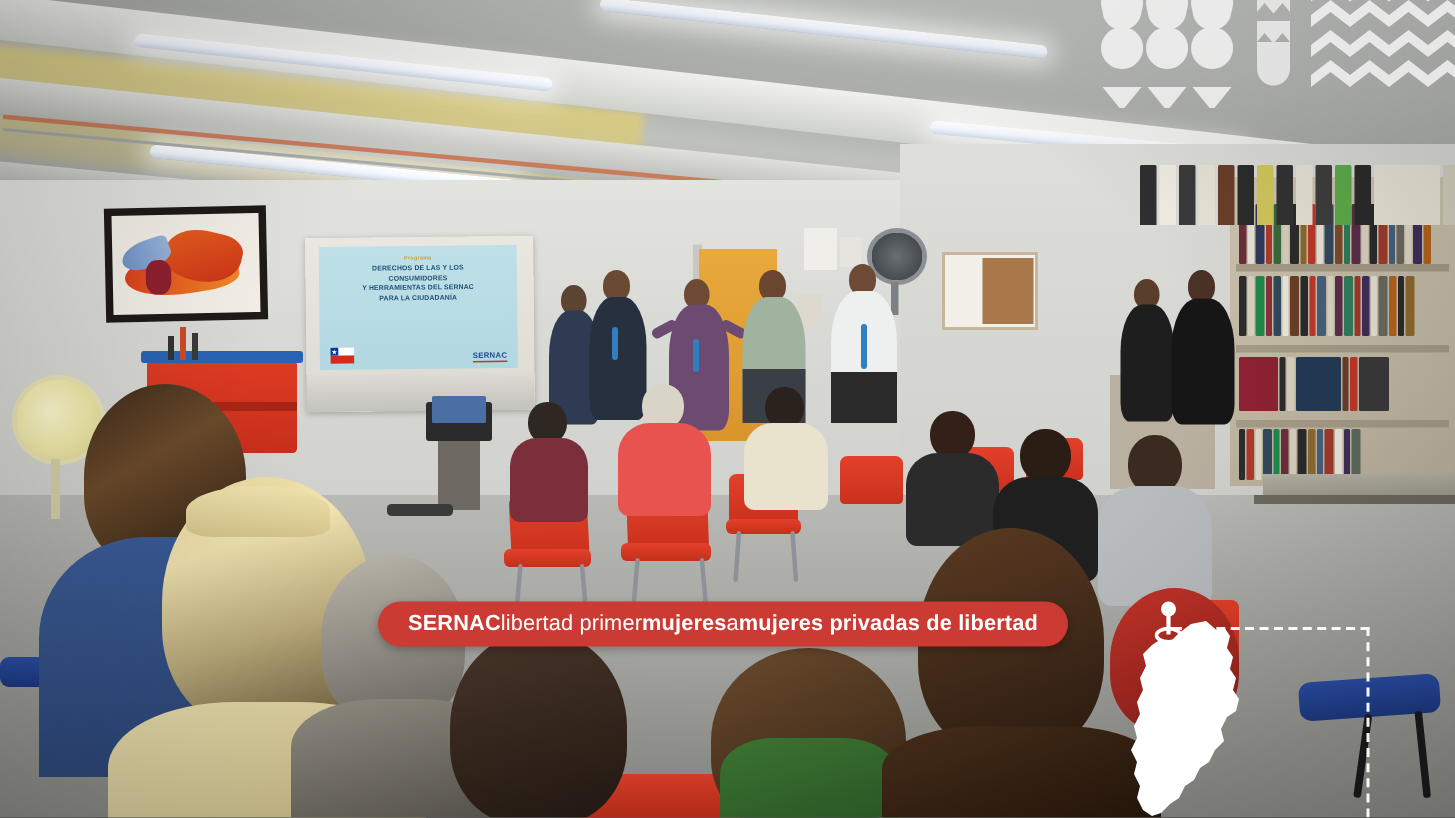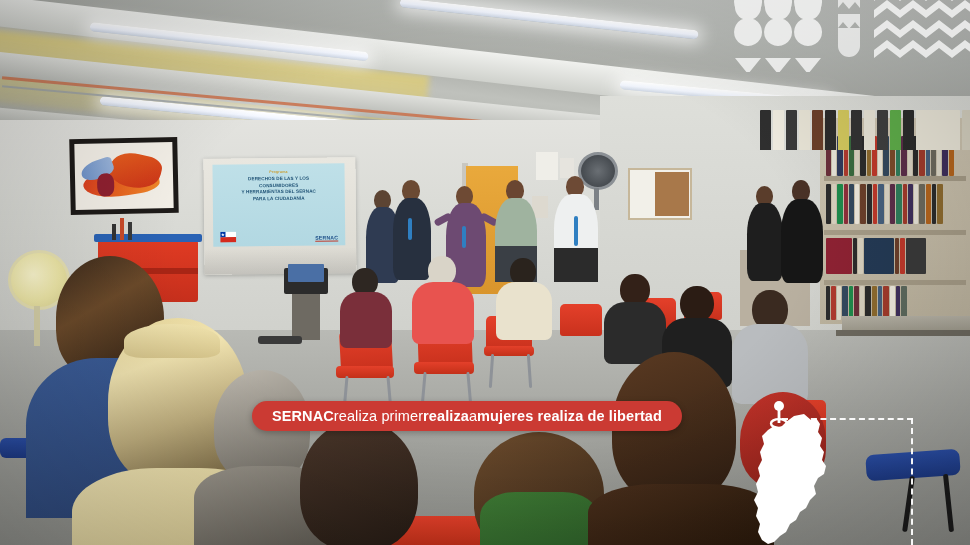--- a/index.html
+++ b/index.html
@@ -611,20 +611,20 @@
       <path fill="#ffffff" d="M46 4 L56 2 L63 8 L68 6 L72 12 L70 20 L74 26 L72 34 L76 40 L74 48
         L78 54 L76 62 L70 66 L66 74 L68 82 L62 88 L58 96 L52 100 L48 108 L42 112
         L38 120 L32 124 L26 130 L20 132 L14 128 L10 120 L12 112 L8 104 L10 96
         L6 88 L10 80 L8 72 L12 64 L10 56 L14 48 L12 40 L16 32 L14 24 L20 18
         L26 14 L32 16 L38 10 Z"></path>
     </svg>
   </div>
 
   <div class="headline">
     <b>SERNAC</b>
-      <span class="reg"> realiza primer </span>
-      <b>realiza</b>
+      <span class="reg"> libertad primer </span>
+      <b>mujeres</b>
       <span class="reg"> a </span>
-      <b>mujeres realiza de libertad</b>
+      <b>mujeres privadas de libertad</b>
   </div>
 
 
 </div>
 
 </body></html>

